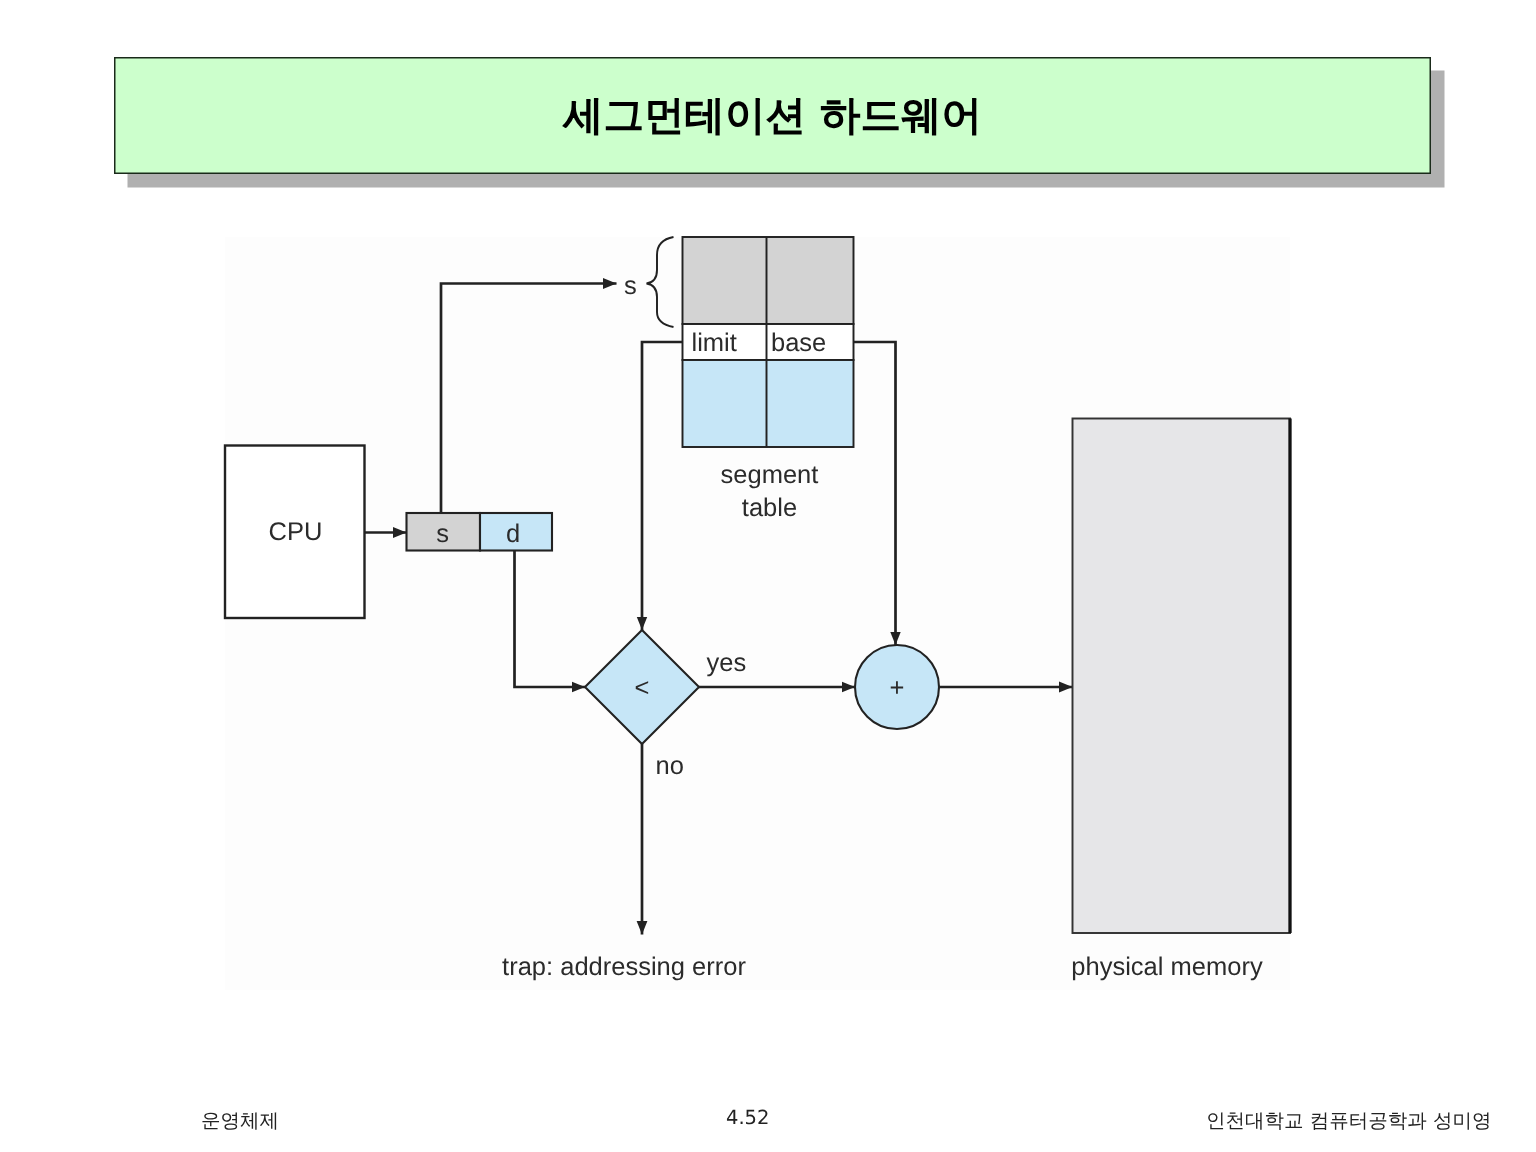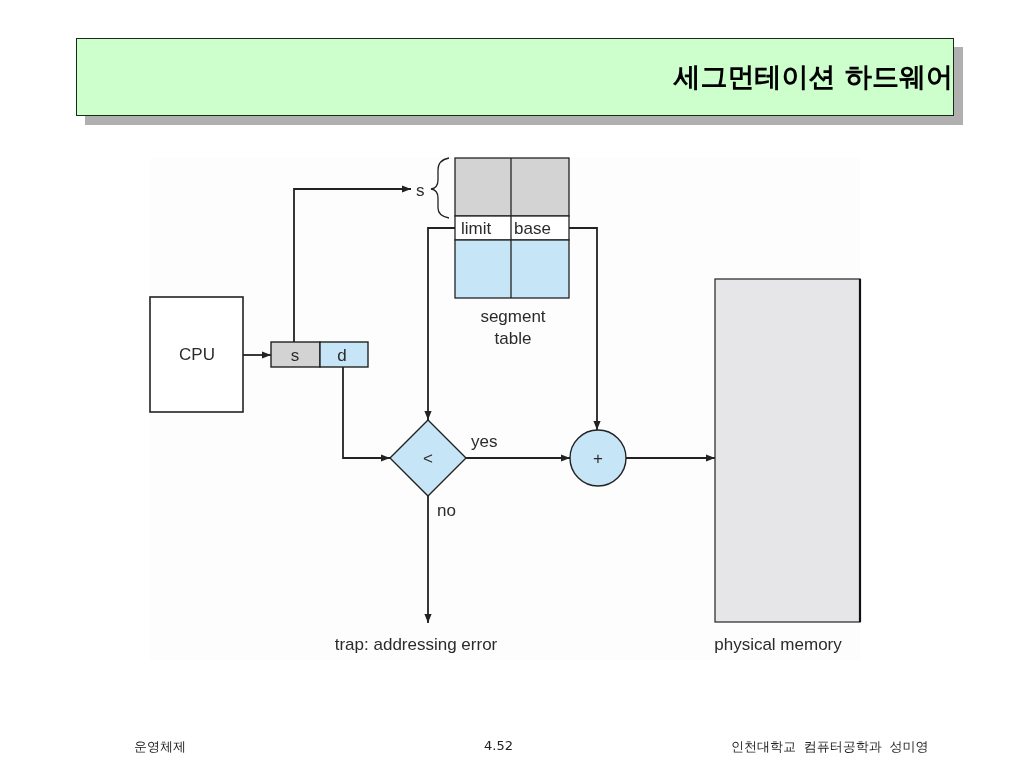--- a/index.html
+++ b/index.html
@@ -8,39 +8,39 @@
     background: #ffffff;
     font-family: "Liberation Sans", "DejaVu Sans", sans-serif;
   }
   .title-shadow {
     position: absolute; left: 85px; top: 47px; width: 878px; height: 78px;
     background: #b0b0b0;
   }
   .title-box {
     position: absolute; left: 76px; top: 38px; width: 876px; height: 76px;
     background: #ccffcc; border: 1px solid #1a2a1a;
-    display: flex; align-items: center; justify-content: flex-end;
+    display: flex; align-items: center; justify-content: center;
   }
   .title-text {
     font-family: "DejaVu Sans", sans-serif; font-weight: bold;
     font-size: 27px; color: #000; letter-spacing: 0px;
   }
   .diagram-panel {
     position: absolute; left: 150px; top: 158px; width: 710px; height: 502px;
     background: #fdfdfd;
   }
   svg.diagram { position: absolute; left: 0; top: 0; width: 1024px; height: 768px; }
   svg text { font-family: "Liberation Sans", "DejaVu Sans", sans-serif; fill: #2b2b2b; }
   .footer {
     position: absolute; top: 738px; font-size: 13px; color: #222;
     font-family: "DejaVu Sans", sans-serif;
   }
   .footer-left { left: 134px; }
   .footer-center { left: 484px; }
-  .footer-right { left: 731px; font-family: Liberation Mono, monospace; }
+  .footer-right { left: 804px; }
 </style>
 </head>
 <body>
 
 <div class="title-shadow"></div>
 <div class="title-box">
   <span class="title-text">세그먼테이션 하드웨어</span>
 </div>
 
 <div class="diagram-panel"></div>

